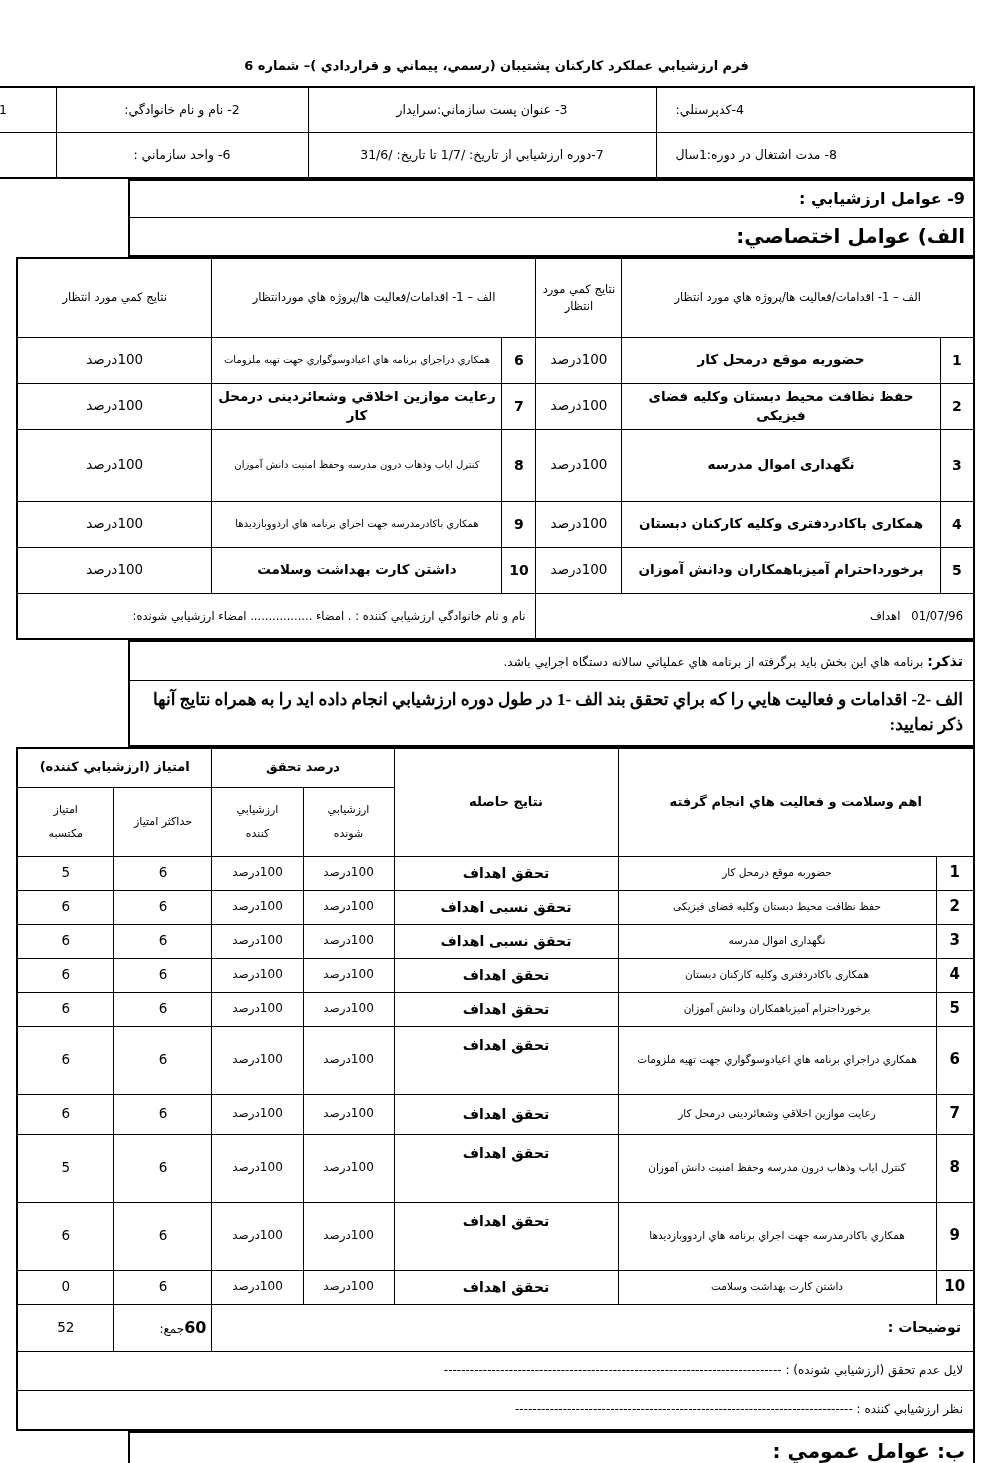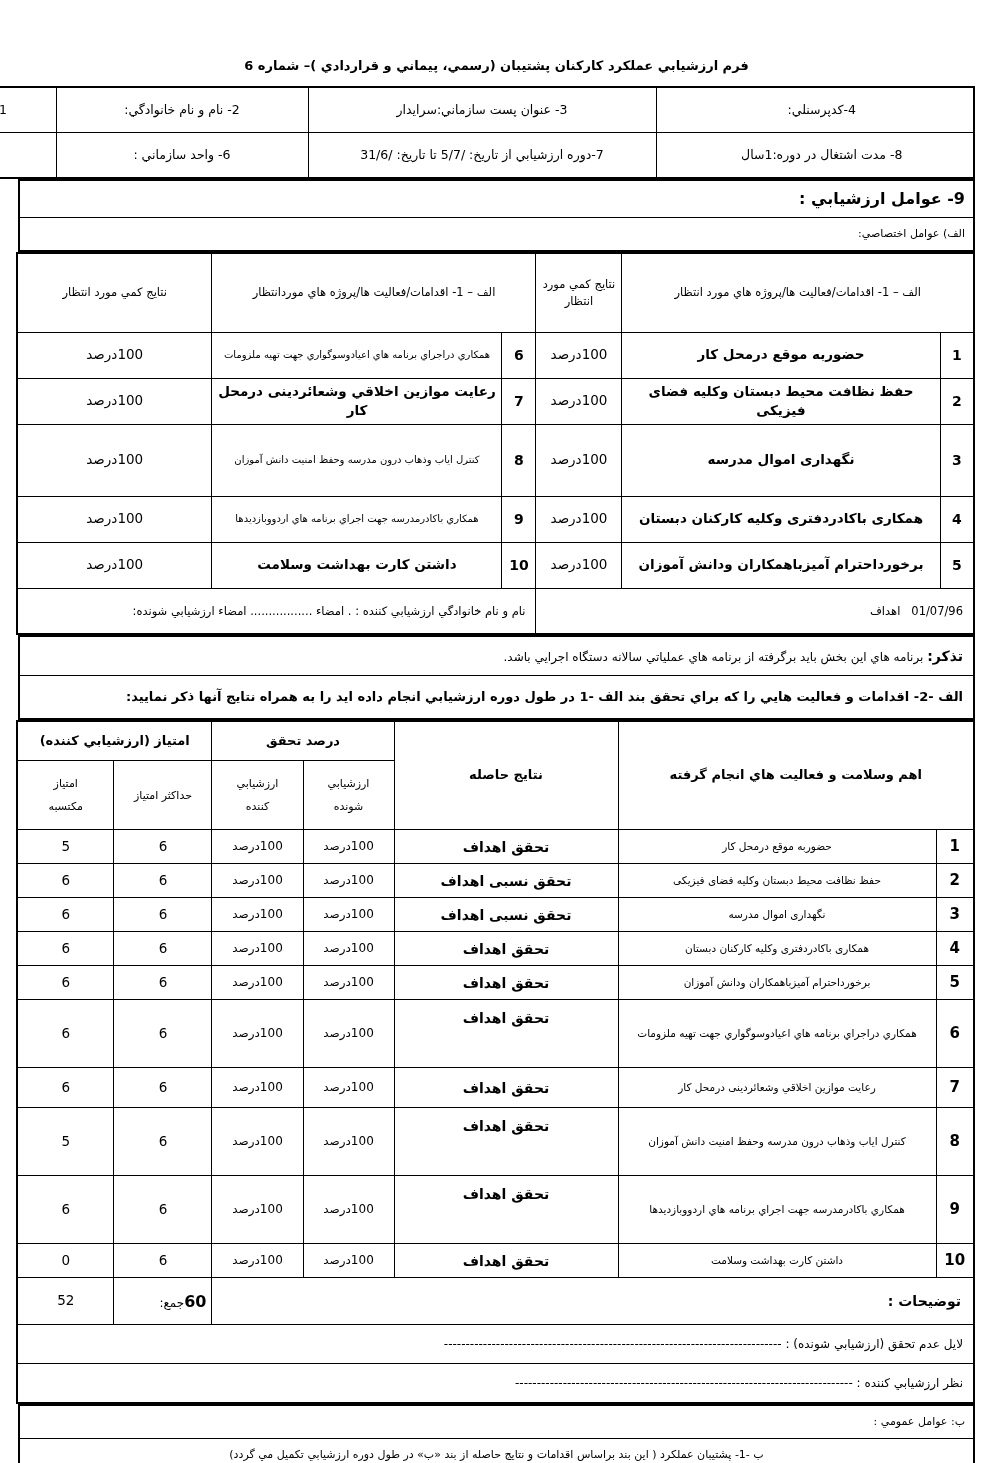--- a/index.html
+++ b/index.html
@@ -29,53 +29,53 @@
     font-size: 13px;
     letter-spacing: -0.2px;
     padding-top: 58px;
     padding-bottom: 12px;
     line-height: 1.2;
   }
 
   
   table {
     border-collapse: collapse;
-    width: 957px;
+    width: 847px;
     table-layout: fixed;
   }
   td, th {
     border: 1px solid #000;
     padding: 3px 5px;
     vertical-align: middle;
     font-weight: normal;
     font-size: 12px;
     line-height: 1.45;
   }
   .outer-thick { border: 2px solid #000; }
 
   
   .ident td {
     height: 38px;
     font-size: 12.5px;
     vertical-align: middle;
   }
-  .ident .t-right { text-align: center; padding-left: 19px; }
+  .ident .t-right { text-align: left; padding-left: 19px; }
   .ident .t-center { text-align: center; }
 
   
   .bar-cell {
     font-weight: bold;
     font-size: 16px;
     text-align: right;
     padding: 5px 8px;
     height: 26px;
   }
   .bar-cell-sm {
-    font-weight: normal;
-    font-size: 11px;
+    font-weight: bold;
+    font-size: 20px;
     text-align: right;
     padding: 4px 8px;
     height: 24px;
   }
 
   
   .ta1 thead td {
     text-align: center;
     font-size: 11.5px;
     height: 72px;
@@ -114,25 +114,26 @@
   .note-row td {
     font-size: 12px;
     text-align: right;
     padding: 6px 10px;
     height: 26px;
     margin-left: 8px;
   }
   .note-row b { font-size: 14px; }
 
   .intro-row td {
-    font-size: 13px;
+    font-size: 17px;
     font-weight: bold;
     text-align: right;
     padding: 7px 10px;
     height: 28px;
+    font-family: Liberation Serif, serif;
   }
 
   
   .ta2 td {
     font-size: 11.5px;
   }
   .ta2 .hdr {
     text-align: center;
     font-weight: bold;
     font-size: 13px;
@@ -209,21 +210,21 @@
     </colgroup>
     <tbody>
       <tr>
         <td class="t-right">4-كدپرسنلي:</td>
         <td class="t-center">3- عنوان پست سازماني:سرايدار</td>
         <td class="t-center">2- نام و نام خانوادگي:</td>
         <td class="t-center">1- دستگاه: وزارت آموزش و پرورش</td>
       </tr>
       <tr>
         <td class="t-right">8- مدت اشتغال در دوره:1سال</td>
-        <td class="t-center">7-دوره ارزشيابي از تاريخ: /5/7    تا تاريخ: /31/6</td>
+        <td class="t-center">7-دوره ارزشيابي از تاريخ: /1/7    تا تاريخ: /31/6</td>
         <td class="t-center">6- واحد سازماني :</td>
         <td class="t-center">5- كد ملي:</td>
       </tr>
     </tbody>
   </table>
 
   <table class="outer-thick">
     <tbody>
       <tr>
         <td class="bar-cell">9- عوامل ارزشيابي :</td>

